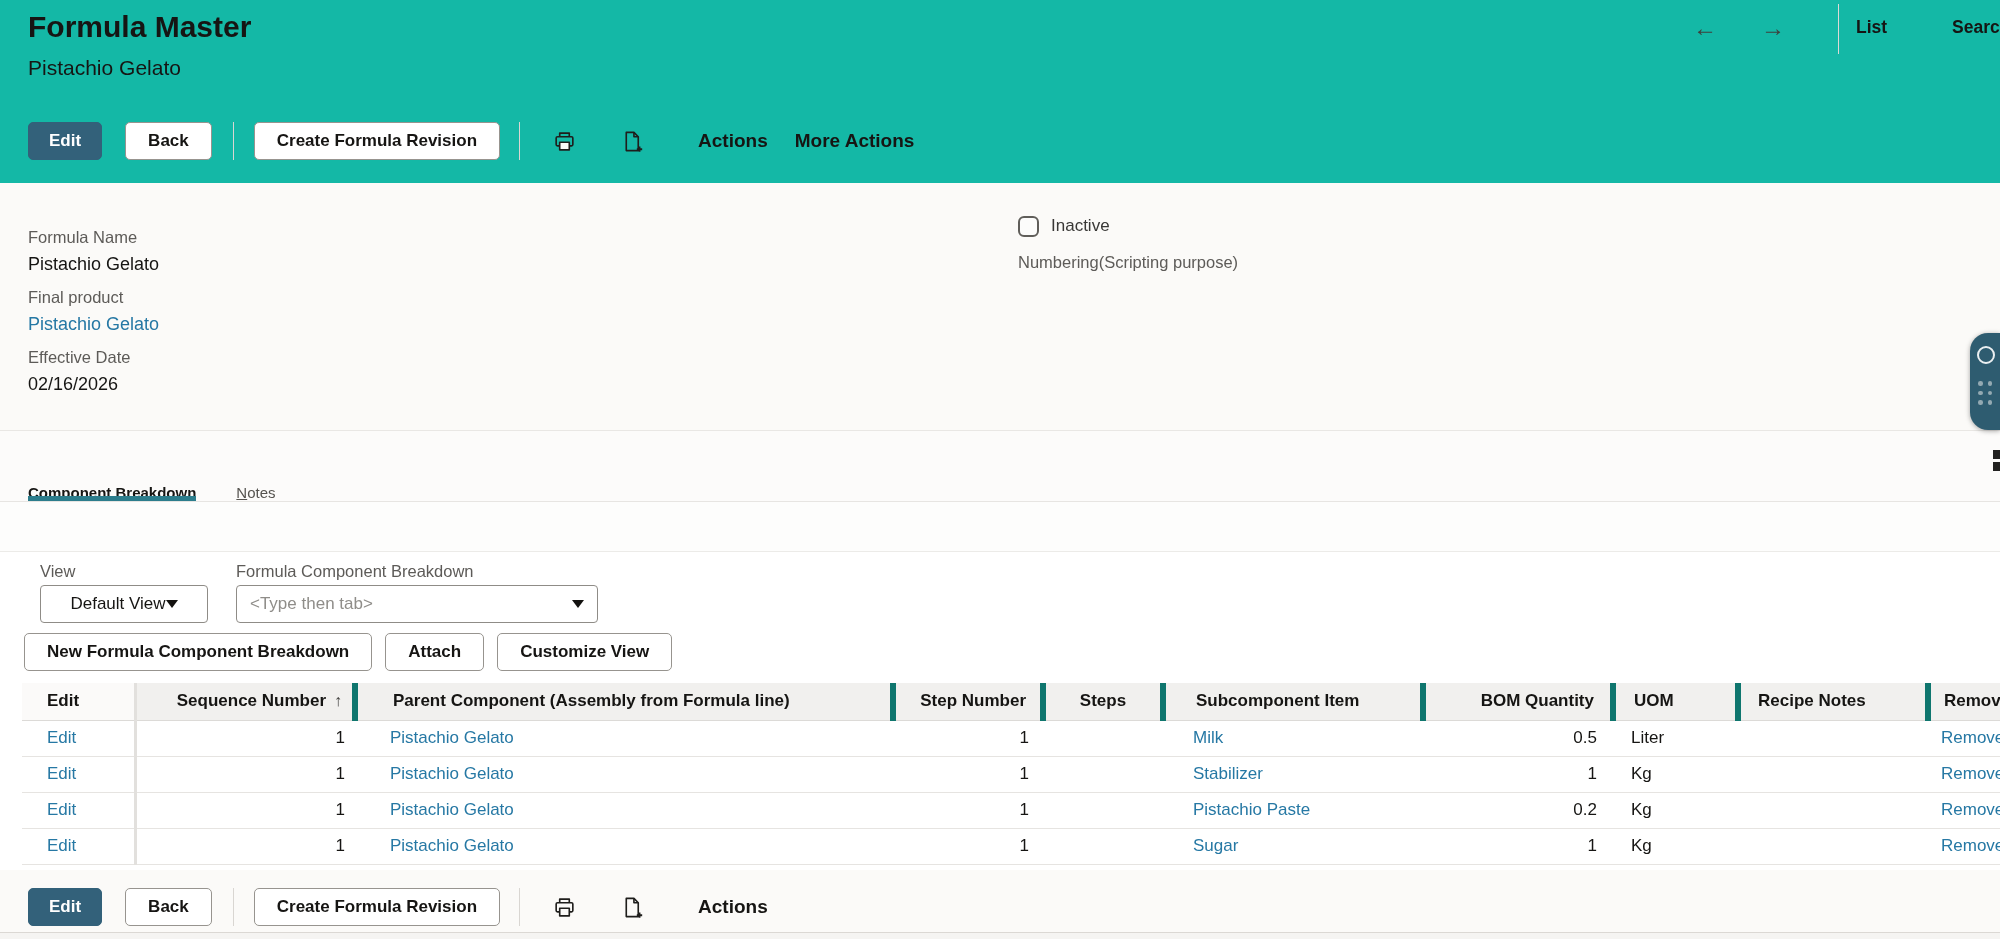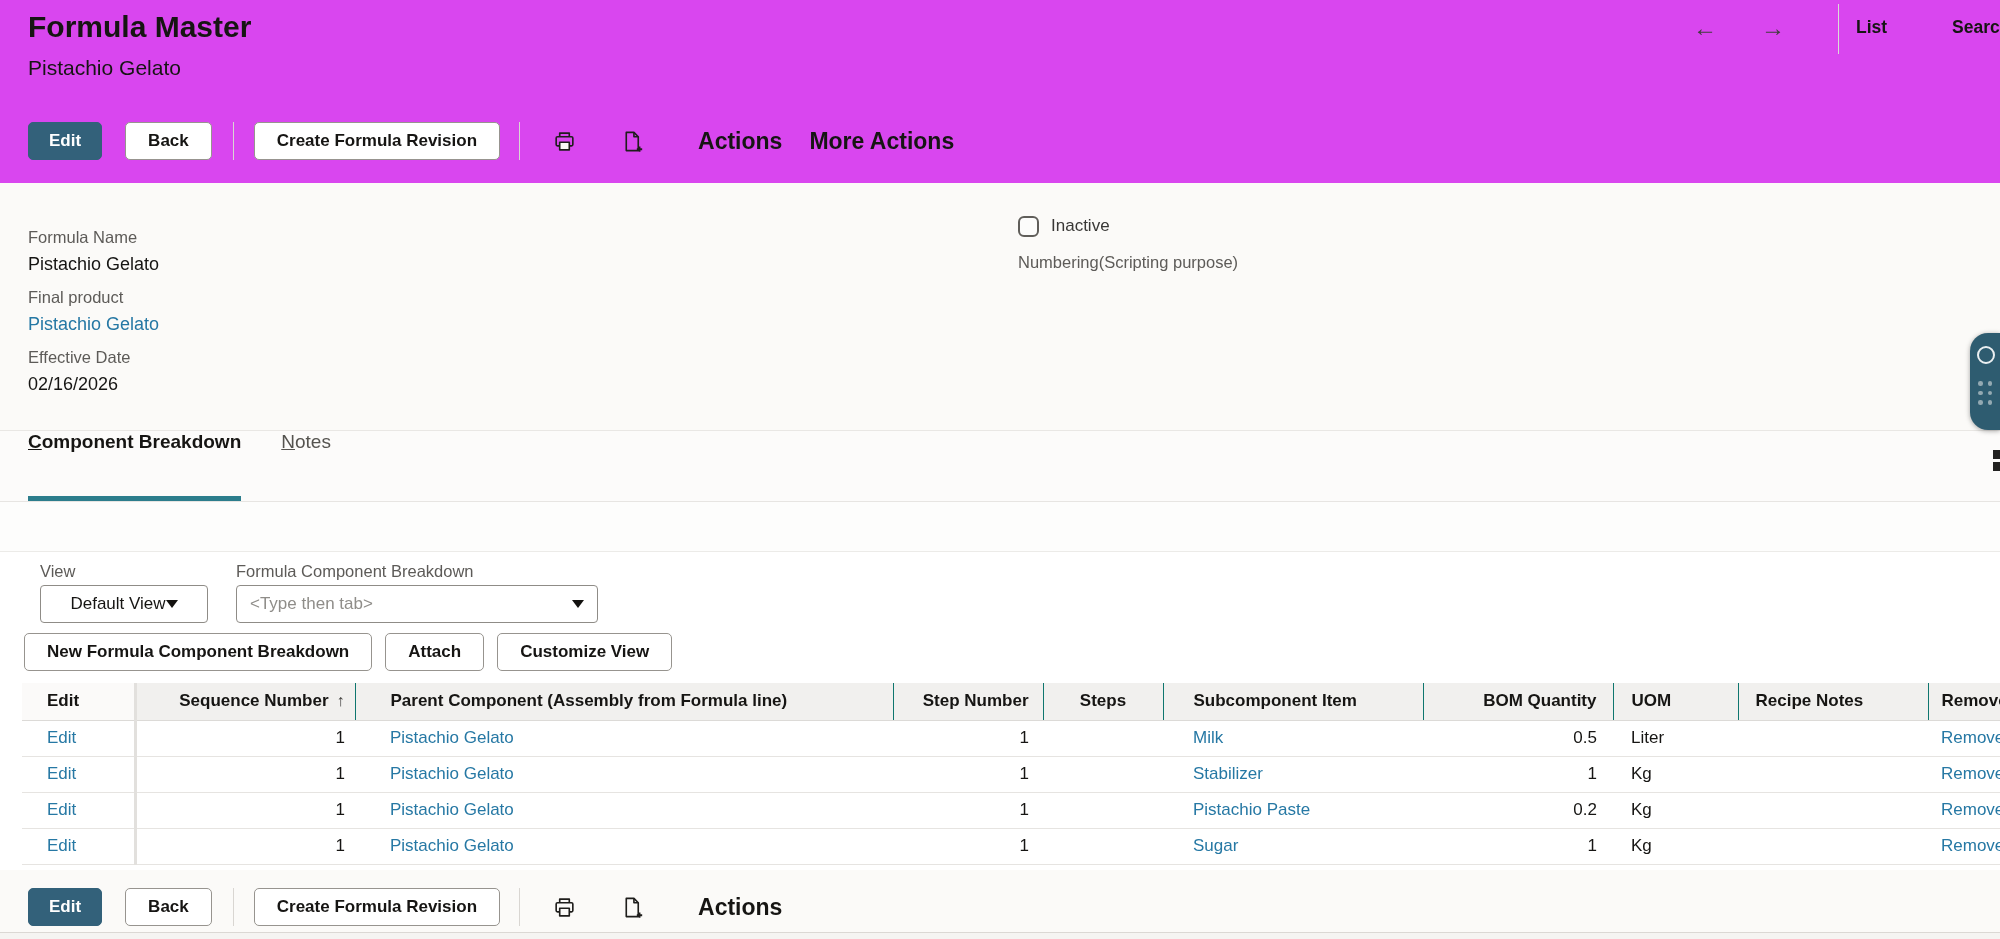--- a/index.html
+++ b/index.html
@@ -7,78 +7,78 @@
   body {
     font-family:"Liberation Sans", sans-serif;
     color:#161513;
     background:#f4f3f1;
     overflow:hidden;
     position:relative;
   }
   .page { position:relative; width:2000px; height:939px; overflow:hidden; }
 
   
-  .sec-top { position:relative; height:183px; background:#d946ef; }
+  .sec-top { position:relative; height:183px; background:#14b8a6; }
   .page-title { position:absolute; left:28px; top:10px; font-size:30px; font-weight:700; color:#161513; }
   .page-subtitle { position:absolute; left:28px; top:56px; font-size:21px; color:#161513; }
   .nav-arrow { position:absolute; top:13px; font-size:24px; color:#3f3e3b; cursor:pointer; line-height:30px; }
   .nav-arrow.back { left:1693px; }
   .nav-arrow.fwd { left:1761px; }
   .hdr-vdiv { position:absolute; left:1838px; top:4px; width:1px; height:50px; background:#dcdad6; }
   .hdr-menu { position:absolute; top:17px; font-size:17.5px; font-weight:600; color:#161513; cursor:pointer; white-space:nowrap; }
   .hdr-menu.list { left:1856px; }
   .hdr-menu.search { left:1952px; }
 
   
   .toolbar { position:absolute; left:28px; top:122px; display:flex; align-items:center; height:38px; }
   .btn { height:38px; border-radius:5px; font-family:inherit; font-size:17px; font-weight:600; color:#161513;
          background:#fff; border:1px solid #97948f; cursor:pointer; padding:0 22px; white-space:nowrap; }
   .btn.primary { background:#33617a; border-color:#33617a; color:#fff; padding:0 20px; }
   .tb-vdiv { width:1px; height:38px; background:#d9d6d2; }
   .icon-btn { background:none; border:none; cursor:pointer; height:38px; display:flex; align-items:center; padding:0; }
-  .text-btn { background:none; border:none; font-family:inherit; font-size:23px; font-weight:600; color:#161513; cursor:pointer; padding:0; }
+  .text-btn { background:none; border:none; font-family:inherit; font-size:19px; font-weight:600; color:#161513; cursor:pointer; padding:0; }
   .ml23{margin-left:23px} .ml21{margin-left:21px} .ml20{margin-left:20px} .ml19{margin-left:19px}
   .ml33{margin-left:33px} .ml45{margin-left:45px} .ml54{margin-left:54px} .ml57{margin-left:27px}
 
   
   .sec-form { position:relative; height:248px; background:#fbfaf8; border-bottom:1px solid #e9e7e4; padding:45px 0 0 28px; }
   .field { margin-bottom:13px; }
   .field-label { font-size:16.5px; color:#5d5b58; margin-bottom:7px; }
   .field-value { font-size:18px; color:#161513; }
   a.link { color:#2678a4; text-decoration:none; cursor:pointer; }
   .flag-col { position:absolute; left:1018px; top:33px; }
   .checkbox-row { display:flex; }
   .checkbox { width:21px; height:21px; border:2px solid #605e5a; border-radius:6px; background:#fcfcfb; cursor:pointer; }
   .checkbox-label { margin-left:12px; font-size:17px; color:#393836; }
   .numbering-label { margin-top:16px; font-size:16.5px; color:#5d5b58; }
 
   
   .tabbar { height:71px; background:#fcfbfa; border-bottom:1px solid #e7e5e2; display:flex; align-items:stretch; padding-left:28px; gap:40px; }
-  .tab { display:flex; align-items:flex-start; font-size:19px; color:#55534f; cursor:pointer; position:relative; }
+  .tab { display:flex; align-items:flex-end; font-size:15px; color:#55534f; cursor:pointer; position:relative; }
   .tab .tab-label::first-letter { text-decoration:underline; }
   .tab.active { font-weight:600; color:#161513; }
   .tab.active::after { content:""; position:absolute; left:0; right:0; bottom:0; height:5px; background:#2c7d8c; }
   .strip { height:50px; background:#fdfdfc; border-bottom:1px solid #ecebe8; }
 
   
   .card { height:318px; background:#ffffff; padding:10px 0 0 0; }
   .view-area { padding-left:40px; display:flex; gap:28px; }
   .ctl-group .ctl-label { font-size:16.5px; color:#5d5b58; margin-bottom:4px; }
   .select-box, .combo-box { height:38px; background:#fff; border:1px solid #8f8c87; border-radius:4px;
       display:flex; align-items:center; cursor:pointer; font-size:17px; }
   .select-box { width:168px; padding:0 14px; justify-content:center; }
   .combo-box { width:362px; padding:0 13px; justify-content:space-between; }
   .combo-placeholder { color:#8f8d89; }
   .caret { width:0; height:0; border-left:6px solid transparent; border-right:6px solid transparent; border-top:8px solid #12110f; }
   .btn-row { margin-top:10px; padding-left:24px; display:flex; gap:13px; }
 
   
   table.grid { border-collapse:collapse; table-layout:fixed; width:2008px; margin:12px 0 0 22px; }
   .grid th { height:37px; background:#f1f0ee; font-size:17px; font-weight:700; color:#161513;
-             border-bottom:1px solid #dcdad7; border-right:1px solid #0f766e; cursor:pointer; white-space:nowrap; overflow:hidden; }
+             border-bottom:1px solid #dcdad7; border-right:6px solid #0f766e; cursor:pointer; white-space:nowrap; overflow:hidden; }
   .grid th.col-edit { background:#fbfaf9; border-right:none; }
   .grid td { height:36px; font-size:17px; color:#161513; border-bottom:1px solid #e6e4e1; white-space:nowrap; overflow:hidden; }
   .grid th.frozen, .grid td.frozen { border-right:3px solid #e2e0dd; }
   .al { text-align:left; } .ar { text-align:right; } .ac { text-align:center; }
   .pl13{padding-left:13px}.pl17{padding-left:17px}.pl18{padding-left:18px}.pl25{padding-left:25px}
   .pl30{padding-left:30px}.pl35{padding-left:35px}
   .pr10{padding-right:10px}.pr14{padding-right:14px}.pr16{padding-right:16px}
   .sort-arrow { font-weight:400; color:#444340; margin-left:8px; font-size:16px; }
 
   

